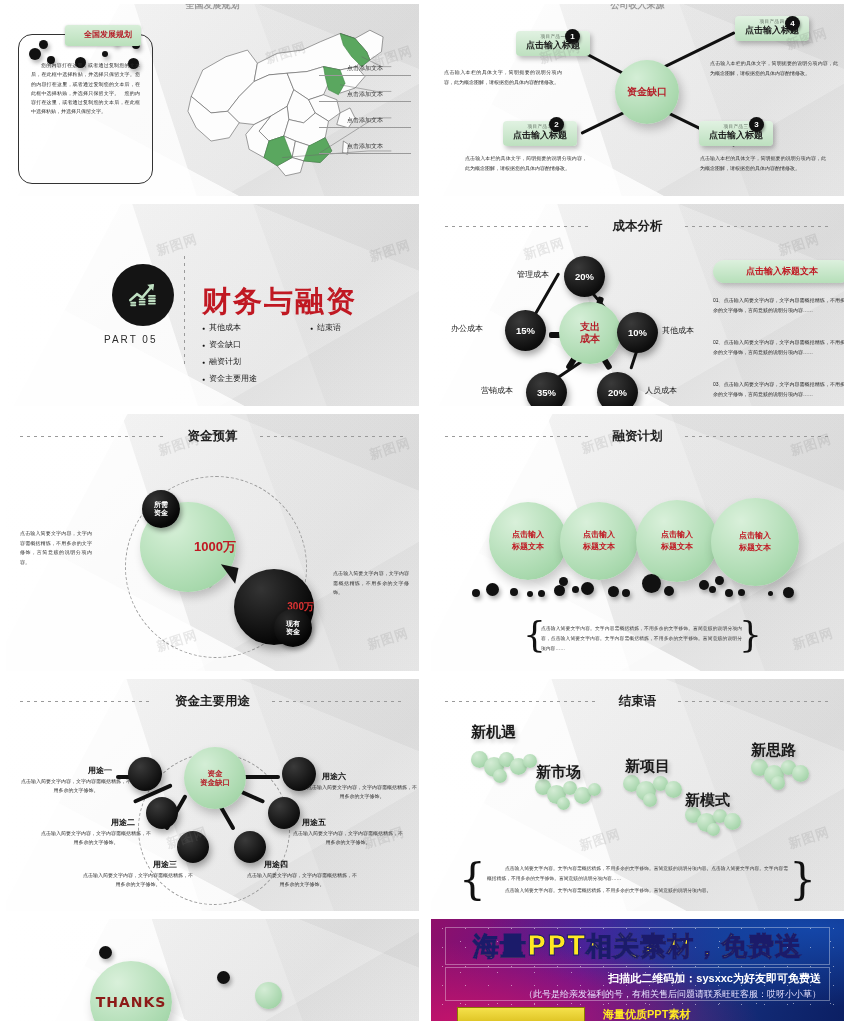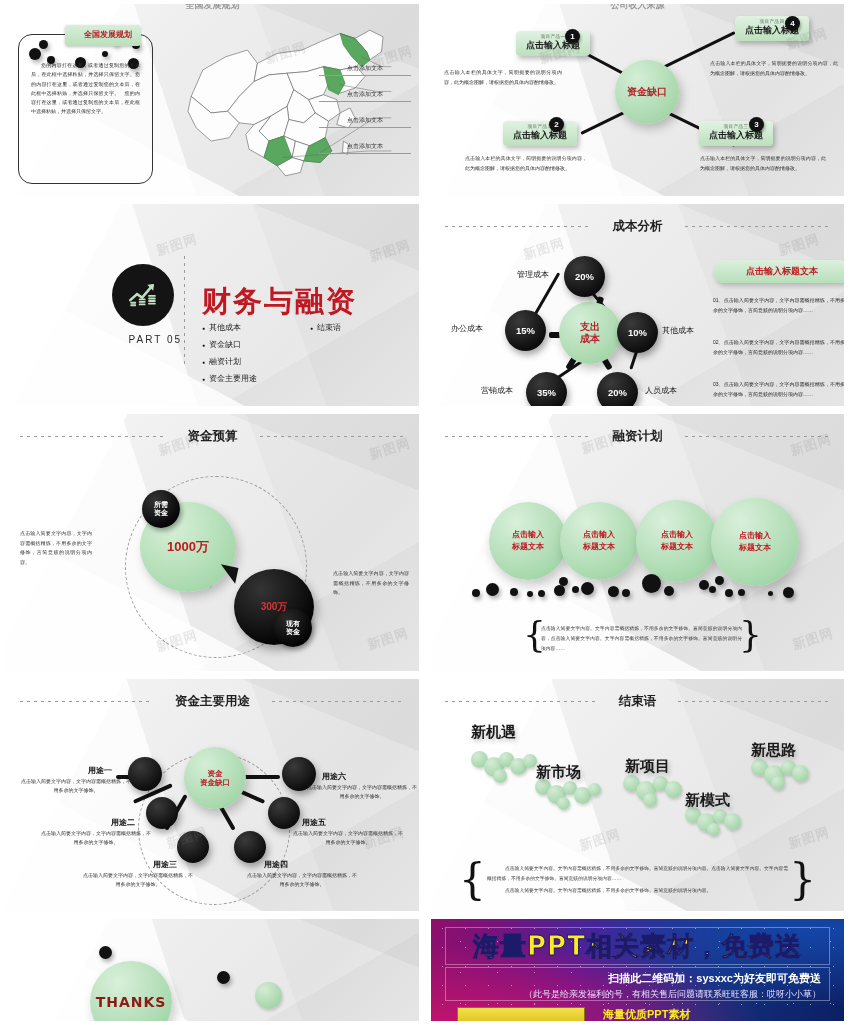--- a/index.html
+++ b/index.html
@@ -114,21 +114,21 @@
   }
   .para{ position:absolute; font-size:5px; line-height:1.9; color:#2f2f2f; text-align:justify; }
   .spoke{ position:absolute; background:#111; height:3px; transform-origin:0 50%; border-radius:2px;}
 
   
   .partcircle{
     position:absolute; width:62px;height:62px;border-radius:50%;
     background:#141414; left:106px; top:60px;
     display:flex;align-items:center;justify-content:center;
   }
-  .partlabel{ position:absolute; left:98px; top:130px; width:78px; text-align:right;
+  .partlabel{ position:absolute; left:98px; top:130px; width:78px; text-align:left;
     font-size:10px; letter-spacing:2px; color:#2b2b2b;}
   .vdash{ position:absolute; left:178px; top:52px; bottom:38px; width:1px;
     background-image:linear-gradient(to bottom,#9a9a9a 0 3px,transparent 3px 7px);
     background-size:1px 7px;}
   .bigtitle{ position:absolute; left:196px; top:78px; font-size:29px; font-weight:bold;
     color:#c01822; letter-spacing:2px; font-family:"DejaVu Sans",sans-serif;}
   .bullets{ position:absolute; left:196px; top:118px; width:200px;
     display:grid; grid-template-columns:108px 92px; grid-auto-rows:17px;}
   .bullets span{ font-size:8px; color:#222; }
   .bullets span::before{ content:"●"; font-size:5px; vertical-align:middle; margin-right:4px; color:#111;}
@@ -144,21 +144,21 @@
     position:absolute; background:linear-gradient(180deg,#dcf0dd,#b6dfb9);
     border-radius:12px; padding:5px 0; width:138px; text-align:center;
     font-size:9px; font-weight:bold; color:#c01822;
     box-shadow:2px 3px 5px rgba(0,0,0,.2);
   }
   .numpara{ position:absolute; font-size:5px; line-height:1.95; color:#222; text-align:justify; width:132px;}
 
   
   .dashring{ position:absolute; border:1px dashed #9b9b9b; border-radius:50%; }
   .bubble{
-    position:absolute; display:flex;align-items:center;justify-content:center;
+    position:absolute; display:flex;align-items:center;justify-content:flex-end;
     font-weight:bold;
   }
   .bubble.green{
     background:radial-gradient(circle at 34% 26%,#d7f0d8,#a8d9ad 72%,#95cc9b);
     border-radius:50% 50% 50% 50%/50% 50% 50% 50%;
     box-shadow:3px 5px 10px rgba(0,0,0,.2);
     color:#c01822;
   }
   .bubble.black{
     background:radial-gradient(circle at 34% 26%,#343434,#070707 70%);

